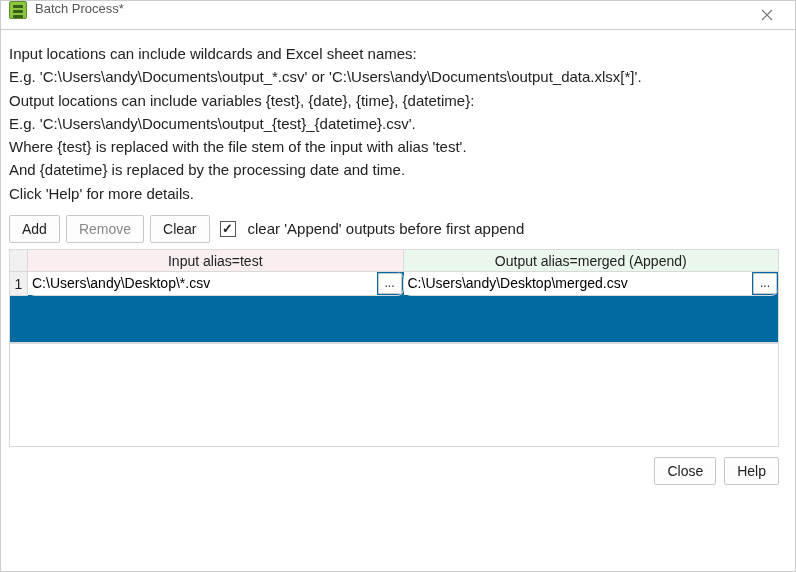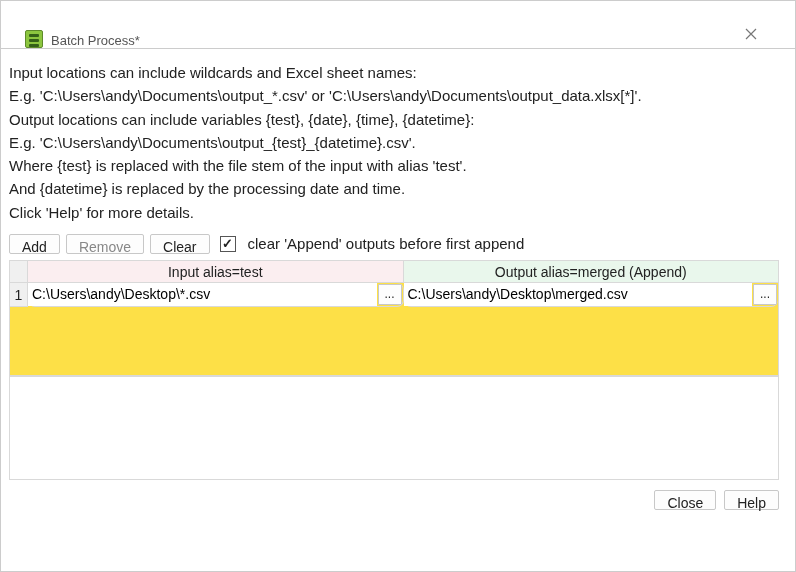--- a/index.html
+++ b/index.html
@@ -29,24 +29,24 @@
   }
   .window {
     width: 796px;
     height: 572px;
     border: 1px solid var(--border);
     background: var(--bg);
     display: flex;
     flex-direction: column;
   }
   .titlebar {
-    height: 48px;
-    display: flex;
-    align-items: flex-end;
-    padding: 0 24px;
+    height: 29px;
+    display: flex;
+    align-items: flex-start;
+    padding: 0 8px;
     border-bottom: 1px solid var(--border);
     background: var(--bg);
   }
   .app-icon {
     width: 18px;
     height: 18px;
     background: #8cc63f;
     border: 1px solid #5e8b2b;
     border-radius: 2px;
     display: flex;
@@ -120,21 +120,21 @@
   }
   button.btn {
     font-family: inherit;
     font-size: 14px;
     background: var(--btn-bg);
     border: 1px solid var(--btn-border);
     padding: 4px 12px;
     border-radius: 2px;
     cursor: pointer;
     color: var(--text);
-    height: 20px;
+    height: 28px;
     text-align: right;
   }
   button.btn:disabled {
     color: var(--muted);
     cursor: default;
   }
   .checkbox-wrap {
     display: flex;
     align-items: center;
     gap: 12px;
@@ -152,23 +152,23 @@
     background: #fff;
   }
   .checkbox.checked::after {
     content: "✓";
     font-weight: bold;
   }
   .checkbox-label { font-size: 15px; }
 
   .table-wrap {
     border: 1px solid var(--row-border);
-    height: 116px;
+    height: 94px;
     overflow: hidden;
-    background: #fde047;
+    background: #0369a1;
   }
   .table-headers {
     display: flex;
     height: 22px;
   }
   .hdr-cell {
     text-align: center;
     font-size: 14px;
     line-height: 22px;
     border-right: 1px solid var(--row-border);

